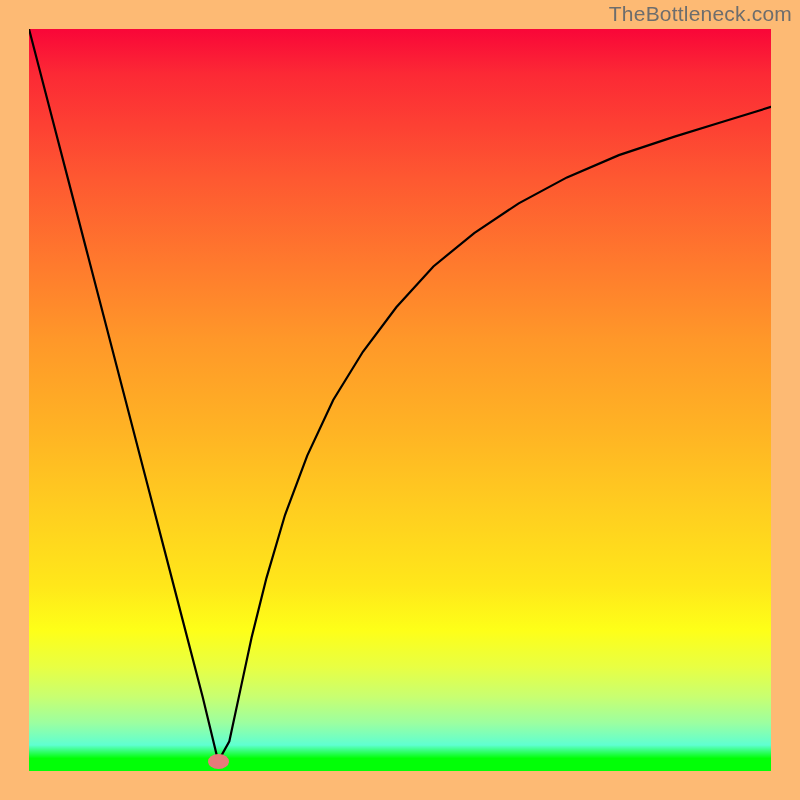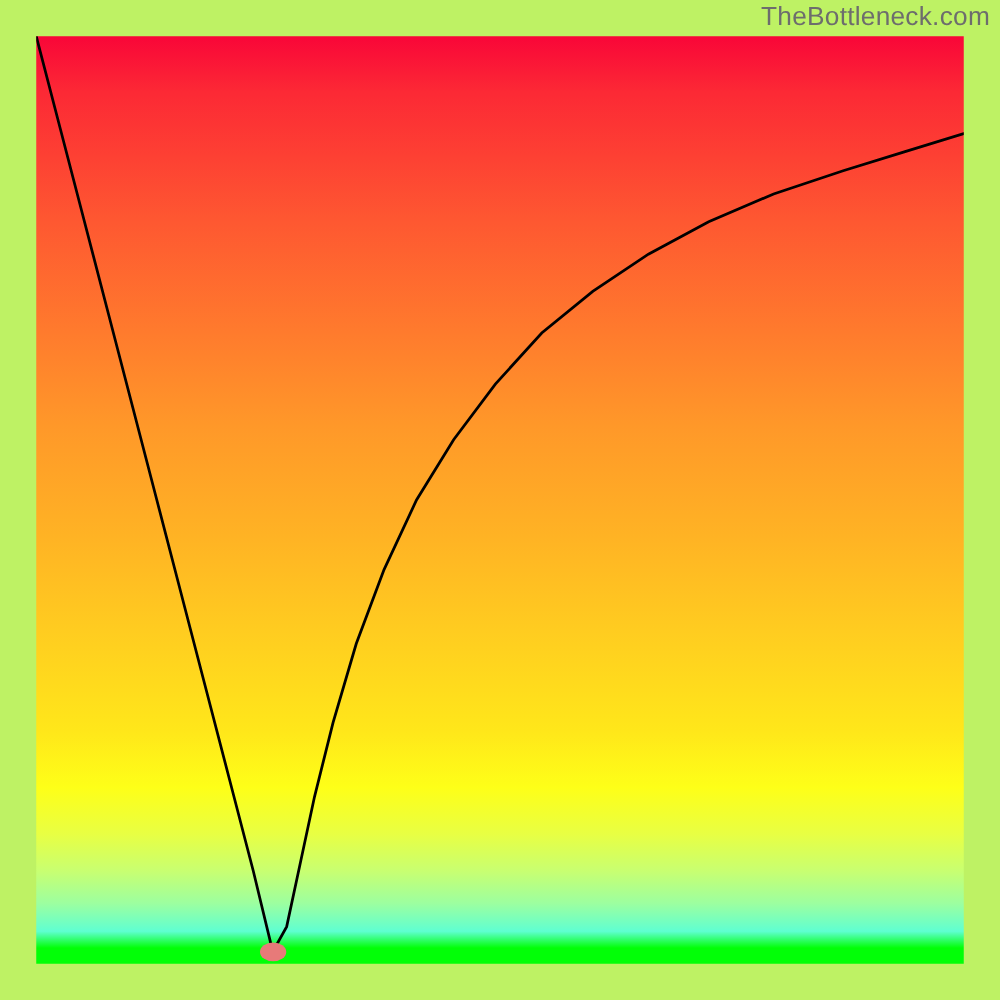--- a/index.html
+++ b/index.html
@@ -8,21 +8,21 @@
     width: 800px;
     height: 800px;
     background: #000;
     overflow: hidden;
     font-family: Arial, Helvetica, sans-serif;
   }
   .stage {
     position: relative;
     width: 800px;
     height: 800px;
-    background: #bef264;
+    background: #fdba74;
   }
   .plot {
     position: absolute;
     left: 29px;
     top: 29px;
     width: 742px;
     height: 742px;
     
     background: linear-gradient(
       to bottom,

